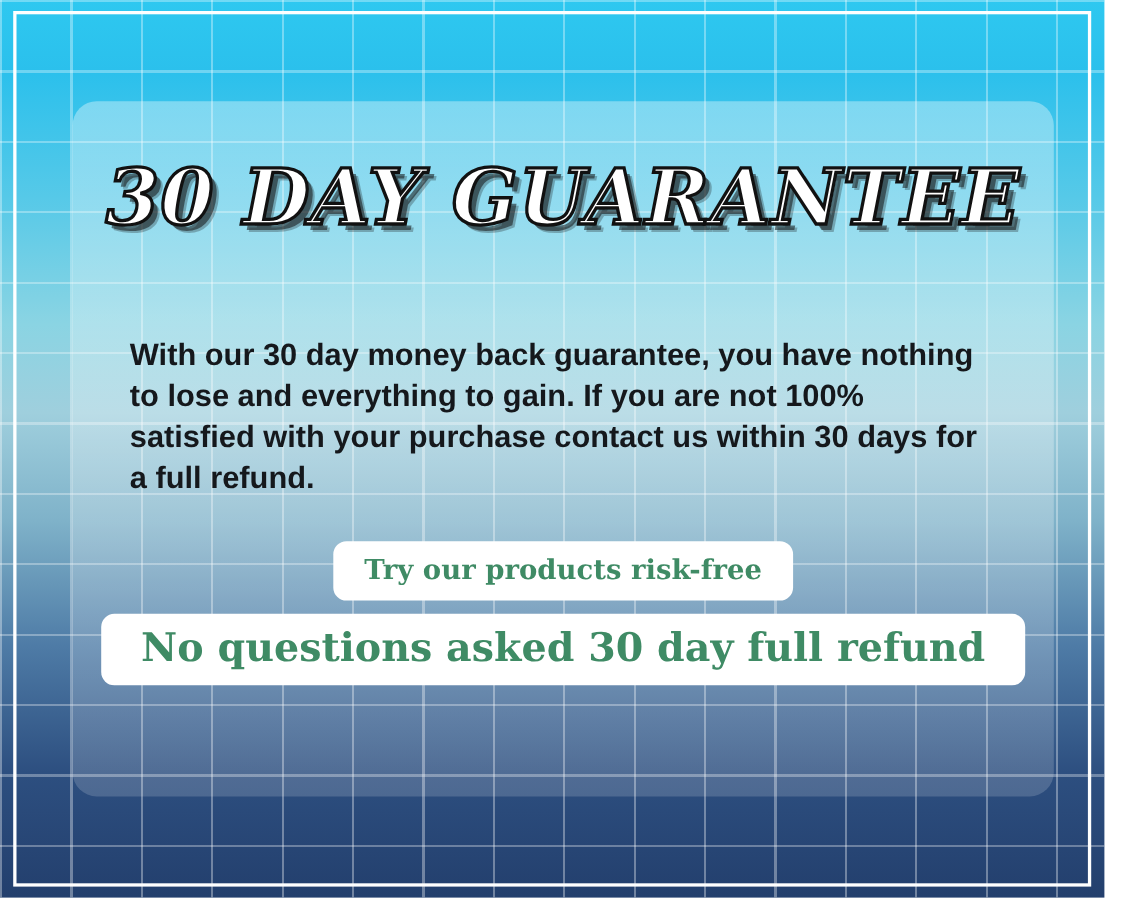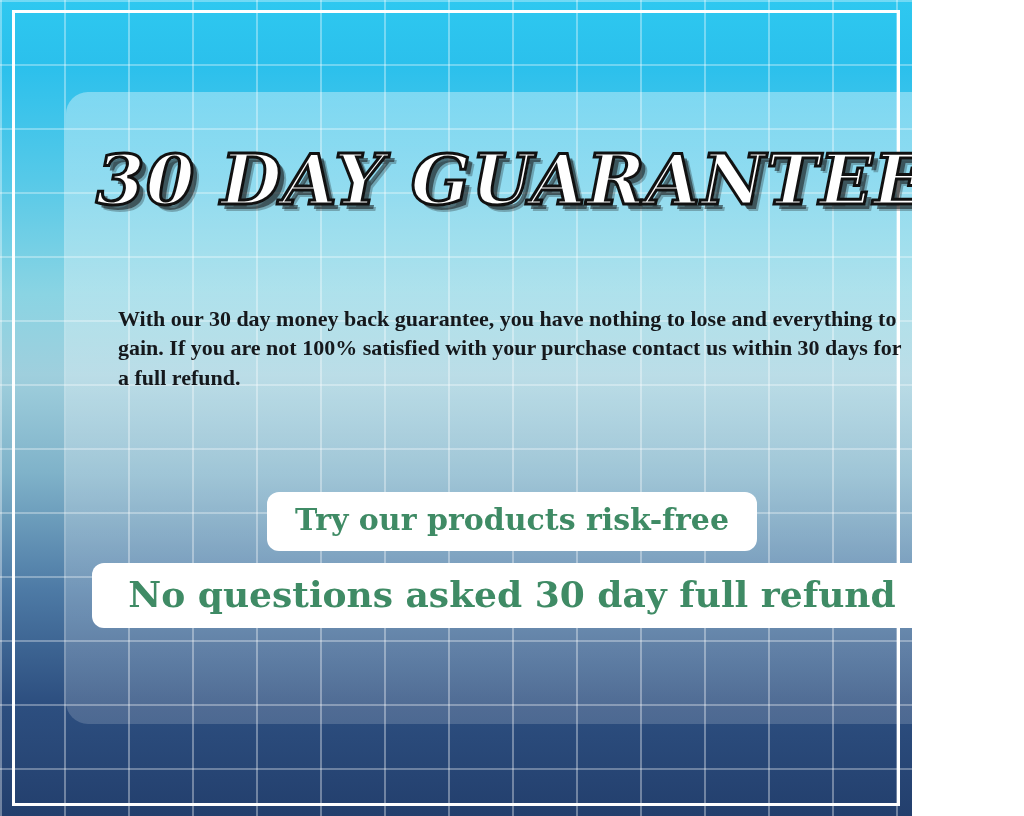--- a/index.html
+++ b/index.html
@@ -9,21 +9,21 @@
   body {
     width: 1024px;
     height: 816px;
     overflow: hidden;
     font-family: "Liberation Serif", serif;
   }
 
   
   .poster {
     position: relative;
-    width: 912px;
+    width: 1004px;
     height: 816px;
     background:
       linear-gradient(180deg,
         #2ec8f0 0%,
         #2bc0ec 8%,
         #56c9e8 22%,
         #8ad4e3 36%,
         #9fcfdd 46%,
         #7fb2c9 58%,
         #4e7ba6 72%,
@@ -88,23 +88,23 @@
       7px 7px 0 rgba(20,20,20,0.28);
     white-space: nowrap;
   }
 
   
   .body-text {
     position: absolute;
     left: 52px;
     right: 52px;
     top: 212px;
-    font-family: Liberation Serif, serif;
+    font-family: Liberation Sans, sans-serif;
     font-weight: bold;
-    font-size: 22px;
+    font-size: 28px;
     line-height: 1.33;
     color: #15181c;
     text-align: left;
   }
 
   
   .badges {
     position: absolute;
     left: 0;
     right: 0;
@@ -114,21 +114,21 @@
     display: flex;
     justify-content: center;
   }
   .badge {
     display: inline-block;
     background: #ffffff;
     border-radius: 12px;
     color: #3f8b65;
     font-family: "DejaVu Serif", serif;
     font-weight: bold;
-    font-size: 30px;
+    font-size: 25px;
     line-height: 1;
     white-space: nowrap;
   }
   .badge-1 {
     padding: 13px 28px 16px;
     margin-bottom: 12px;
   }
   .badge-2 {
     padding: 13px 36px 16px;
     font-size: 36px;

